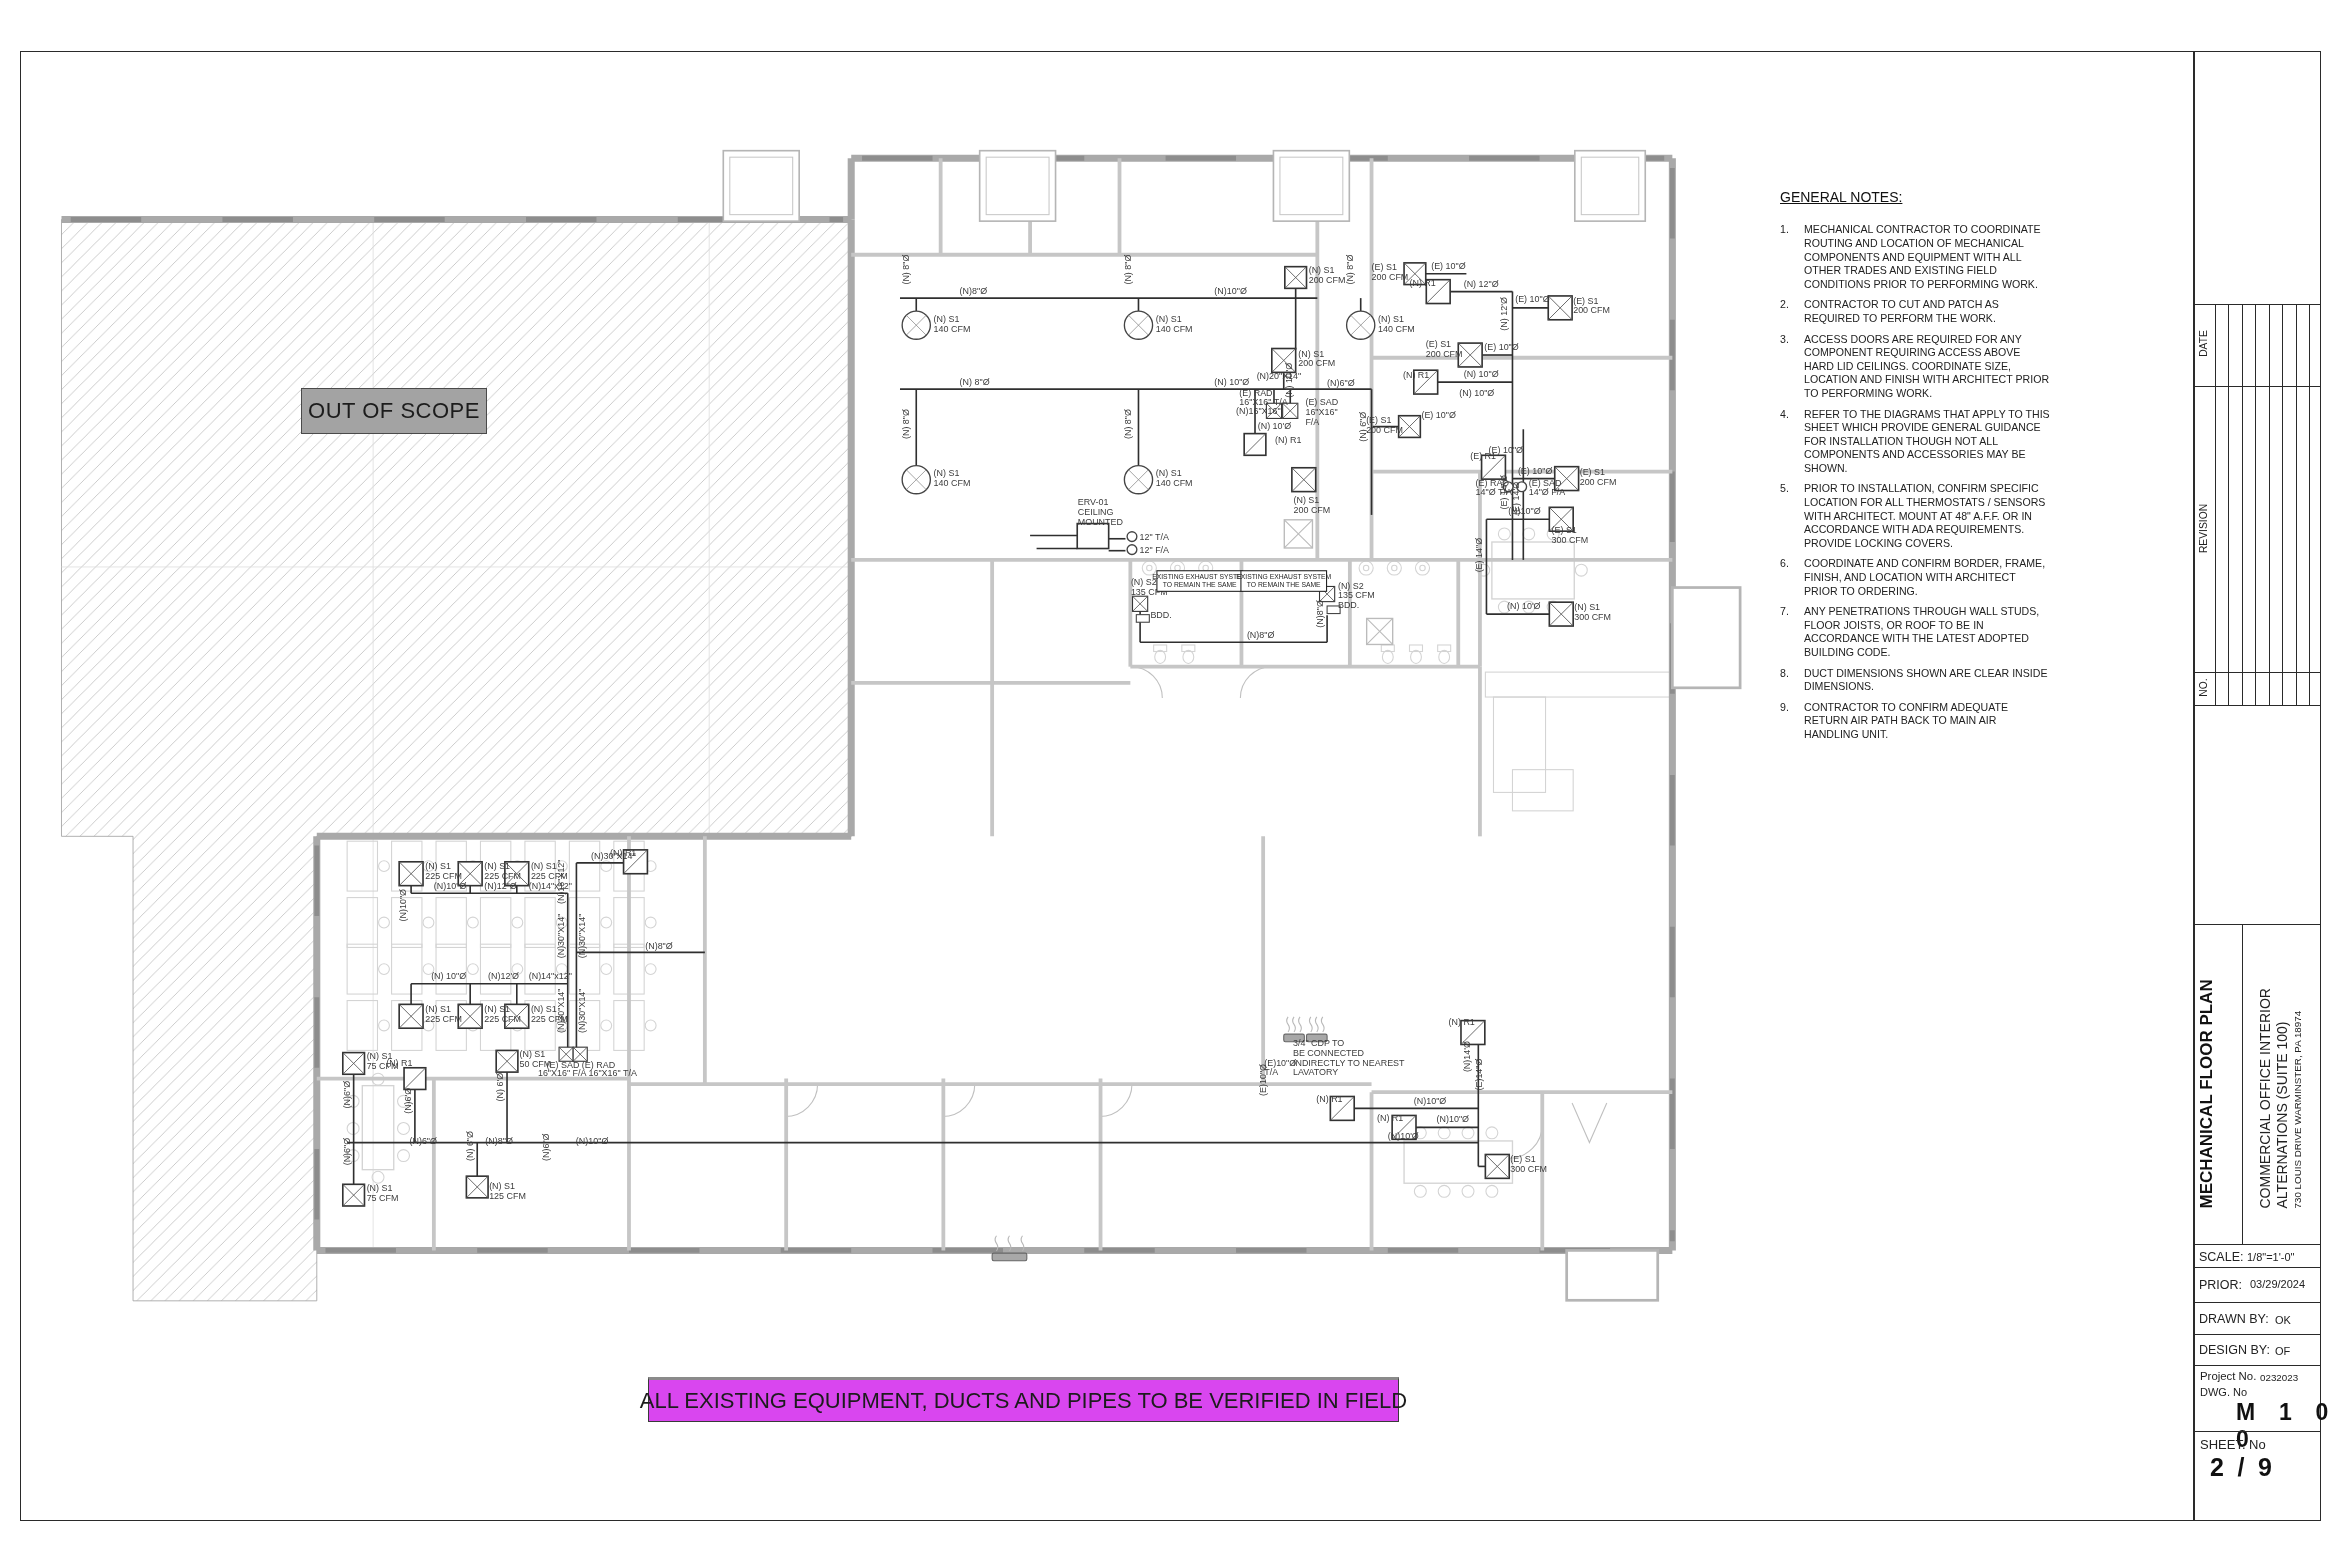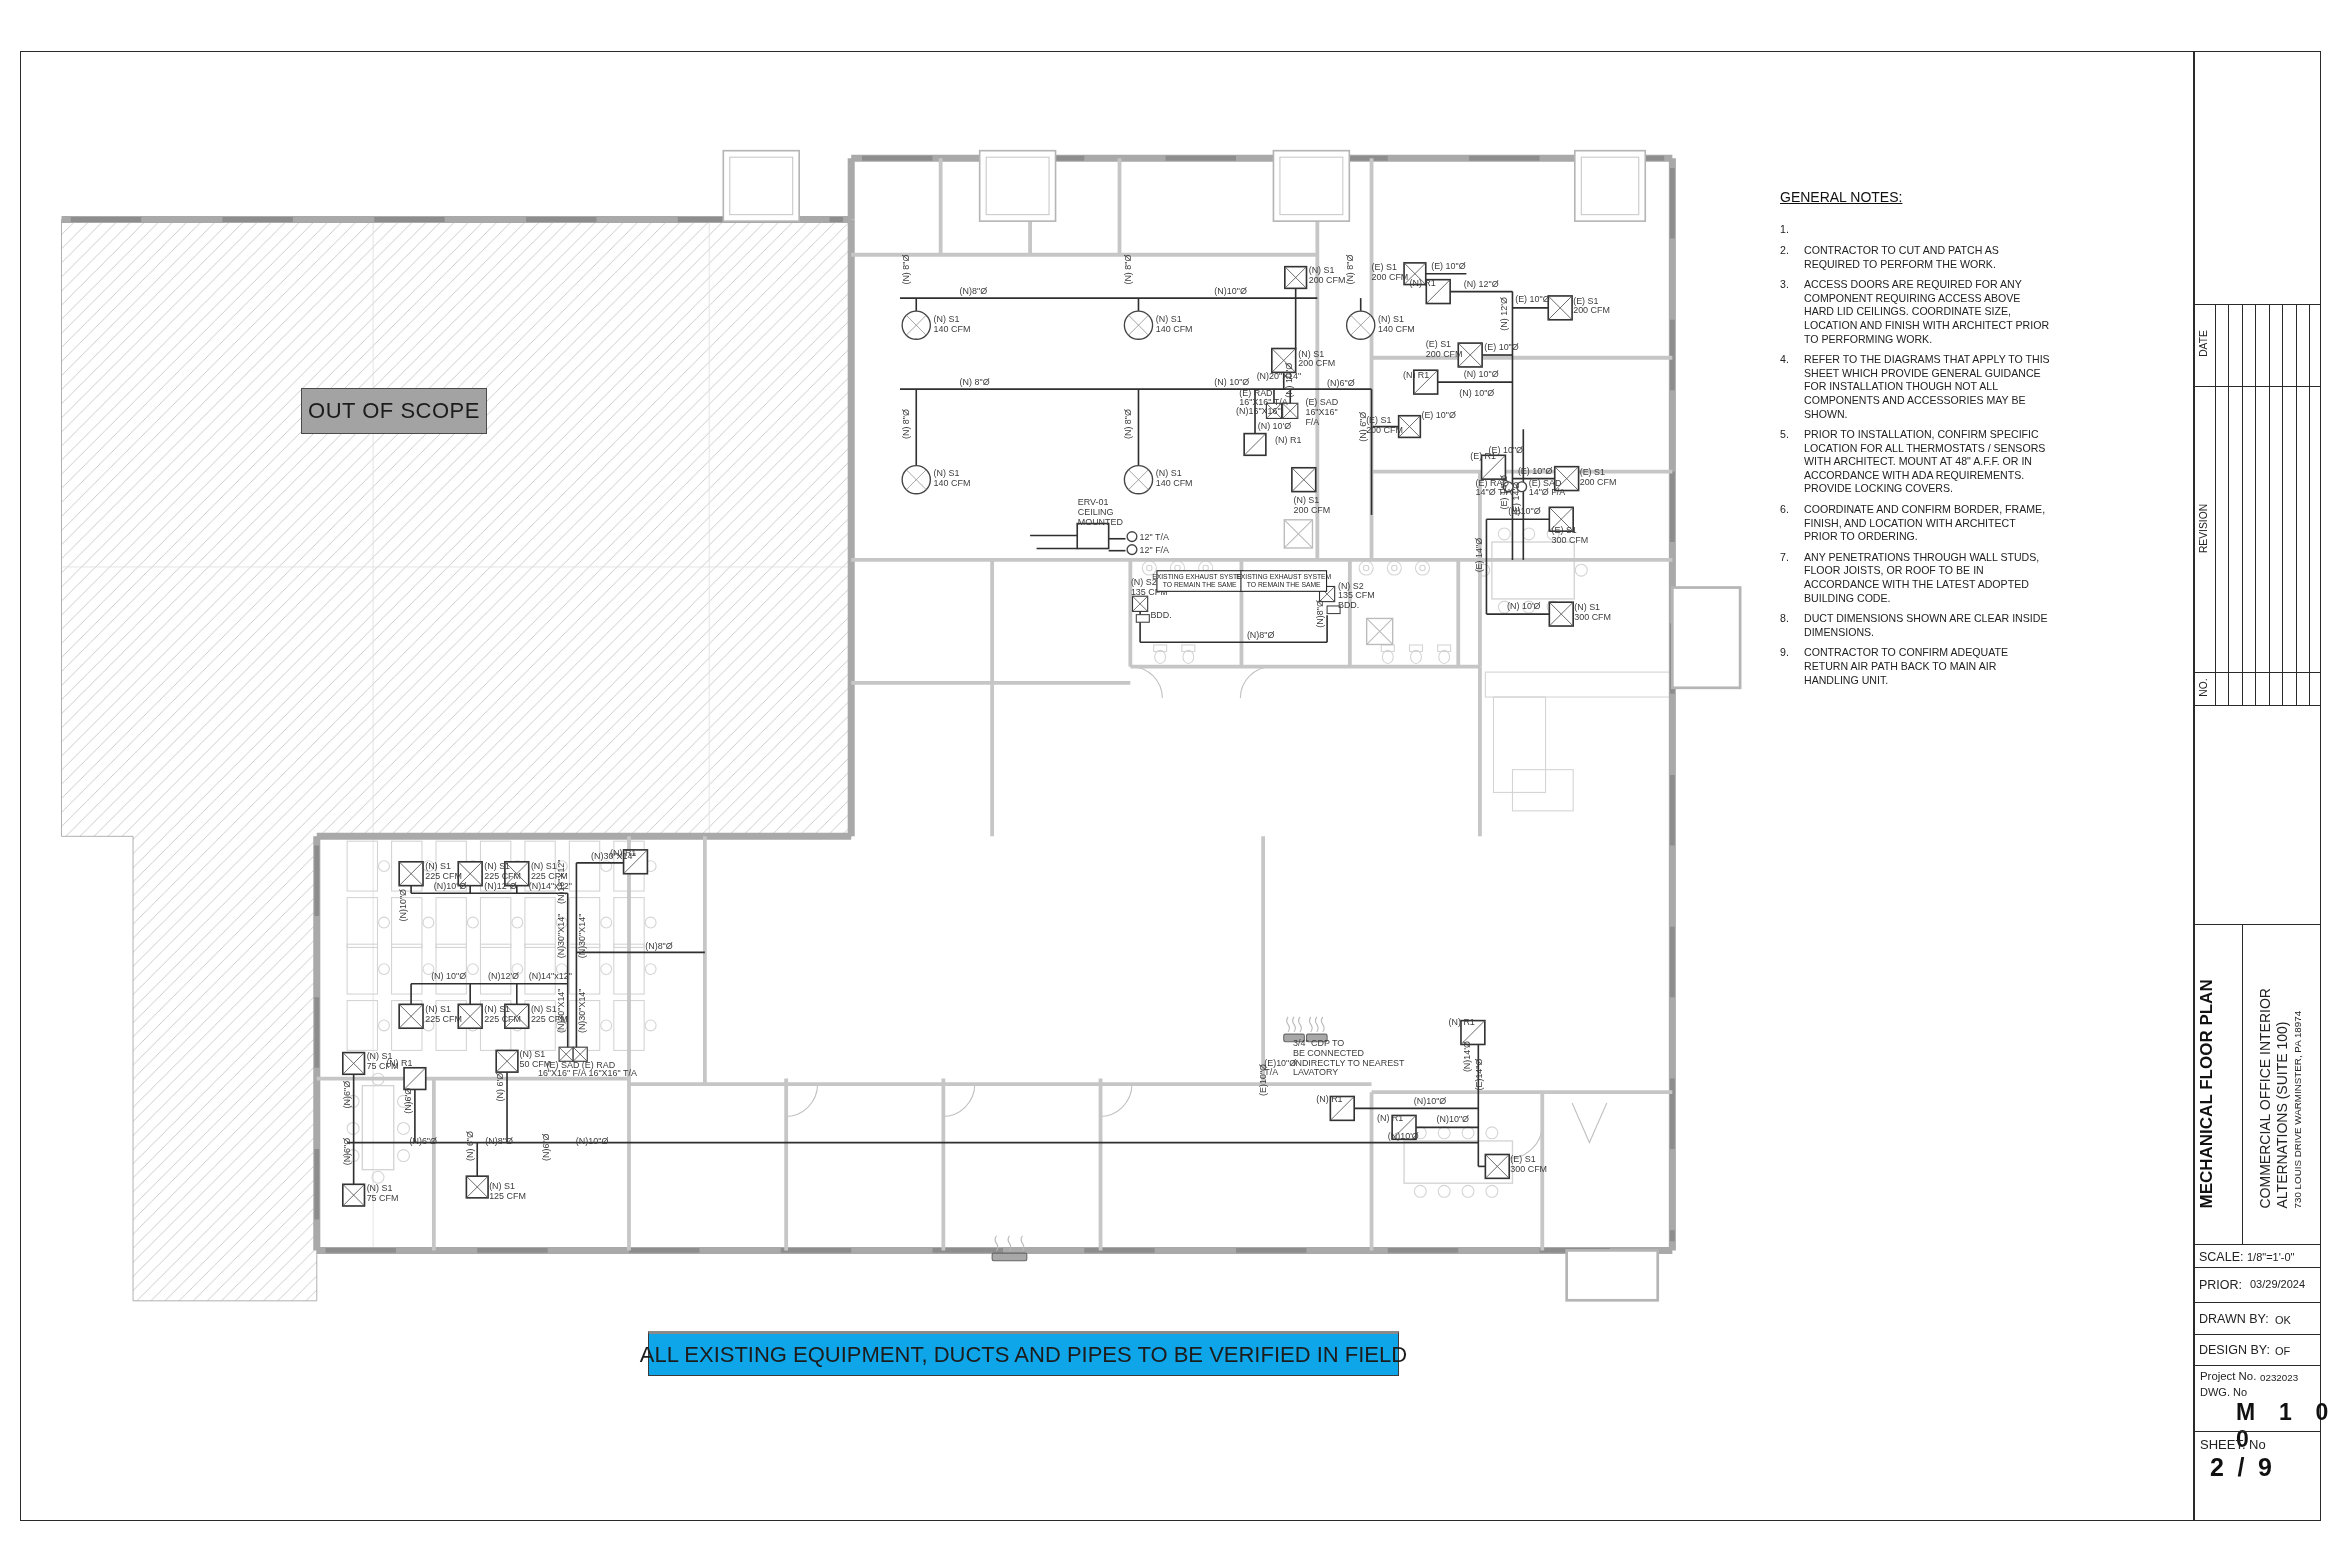--- a/index.html
+++ b/index.html
@@ -3,22 +3,22 @@
 <meta charset="utf-8">
 <style>
   html,body{margin:0;padding:0;background:#fff;width:2342px;height:1561px;position:relative;
     font-family:"Liberation Sans", sans-serif;color:#222;}
   .abs{position:absolute;}
   #sheet-border{left:19.5px;top:51px;width:2301px;height:1470px;border:1.6px solid #2a2a2a;box-sizing:border-box;}
   #plan-svg{left:0;top:0;}
   
   #oos-box{left:301px;top:388px;width:184px;height:44px;border:1.6px solid #4a4a4a;background:#a3a3a3;
     display:flex;align-items:center;justify-content:center;font-size:22px;letter-spacing:0.5px;color:#1c1c1c;}
-  #banner-box{left:648px;top:1331px;width:749px;height:41px;border:1.6px solid #3a3a3a;border-top:3.3px solid #8a8a8a;
-    background:#0ea5e9;display:flex;align-items:center;justify-content:center;font-size:22px;
+  #banner-box{left:648px;top:1377px;width:749px;height:41px;border:1.6px solid #3a3a3a;border-top:3.3px solid #8a8a8a;
+    background:#d946ef;display:flex;align-items:center;justify-content:center;font-size:22px;
     transform-origin:center;color:#1c1c1c;white-space:nowrap;}
   
   #notes{left:1780px;top:189px;width:282px;}
   #notes h1{font-size:14px;font-weight:normal;text-decoration:underline;margin:0 0 18.4px 0;color:#111;}
   .note-row{display:flex;margin-bottom:7px;}
   .note-num{width:24px;flex:none;font-size:10.6px;line-height:13.6px;}
   .note-text{font-size:10.6px;line-height:13.6px;width:247px;}
   
   .tb-line-h{background:#2a2a2a;height:1.1px;}
   .tb-line-v{background:#2a2a2a;width:1.1px;}
@@ -630,20 +630,21 @@
 
 <div class="abs" id="oos-box">OUT OF SCOPE</div>
 
 <div class="abs" id="banner-box">ALL EXISTING EQUIPMENT, DUCTS AND PIPES TO BE VERIFIED IN FIELD</div>
 
 <div class="abs" id="notes">
   <h1>GENERAL NOTES:</h1>
   <div id="notes-list">
       <div class="note-row">
         <div class="note-num">1.</div>
+        <div class="note-text">MECHANICAL CONTRACTOR TO COORDINATE ROUTING AND LOCATION OF MECHANICAL COMPONENTS AND EQUIPMENT WITH ALL OTHER TRADES AND EXISTING FIELD CONDITIONS PRIOR TO PERFORMING WORK.</div>
       </div>
       <div class="note-row">
         <div class="note-num">2.</div>
         <div class="note-text">CONTRACTOR TO CUT AND PATCH AS REQUIRED TO PERFORM THE WORK.</div>
       </div>
       <div class="note-row">
         <div class="note-num">3.</div>
         <div class="note-text">ACCESS DOORS ARE REQUIRED FOR ANY COMPONENT REQUIRING ACCESS ABOVE HARD LID CEILINGS. COORDINATE SIZE, LOCATION AND FINISH WITH ARCHITECT PRIOR TO PERFORMING WORK.</div>
       </div>
       <div class="note-row">

